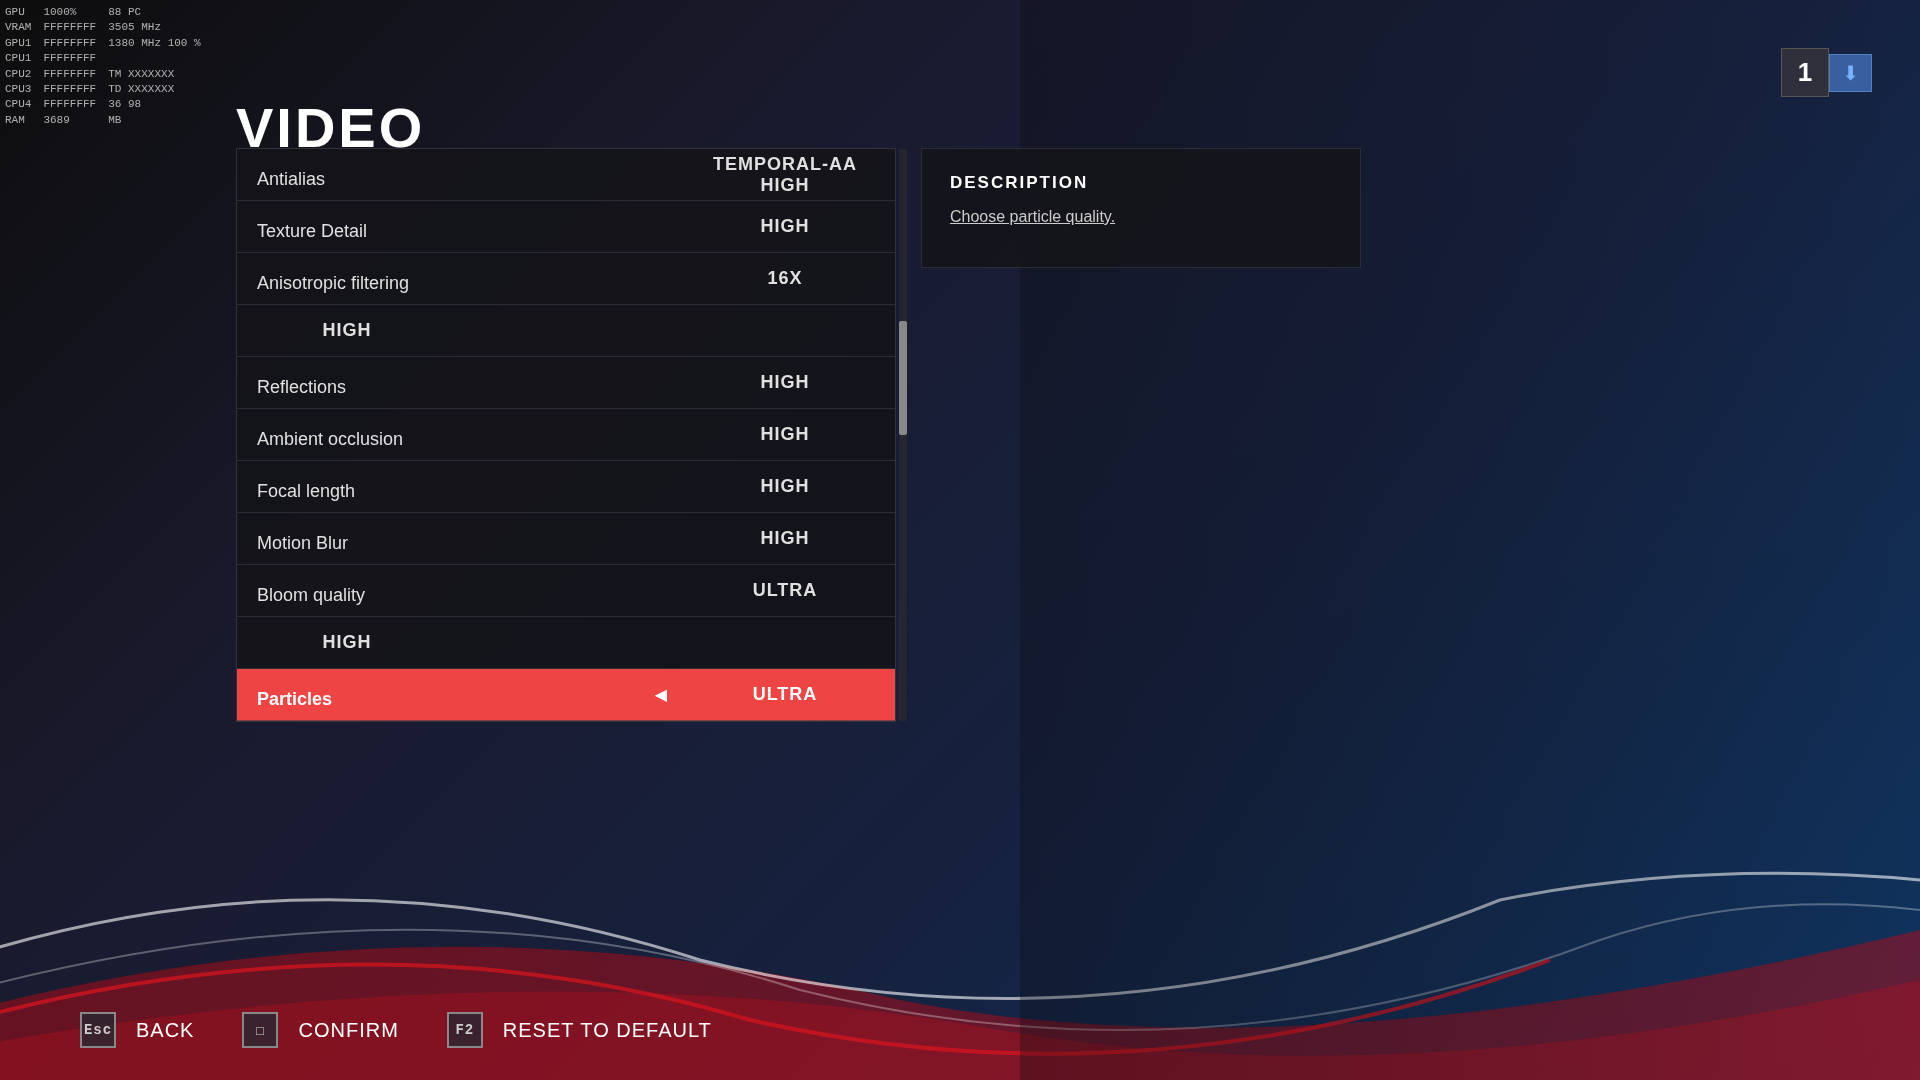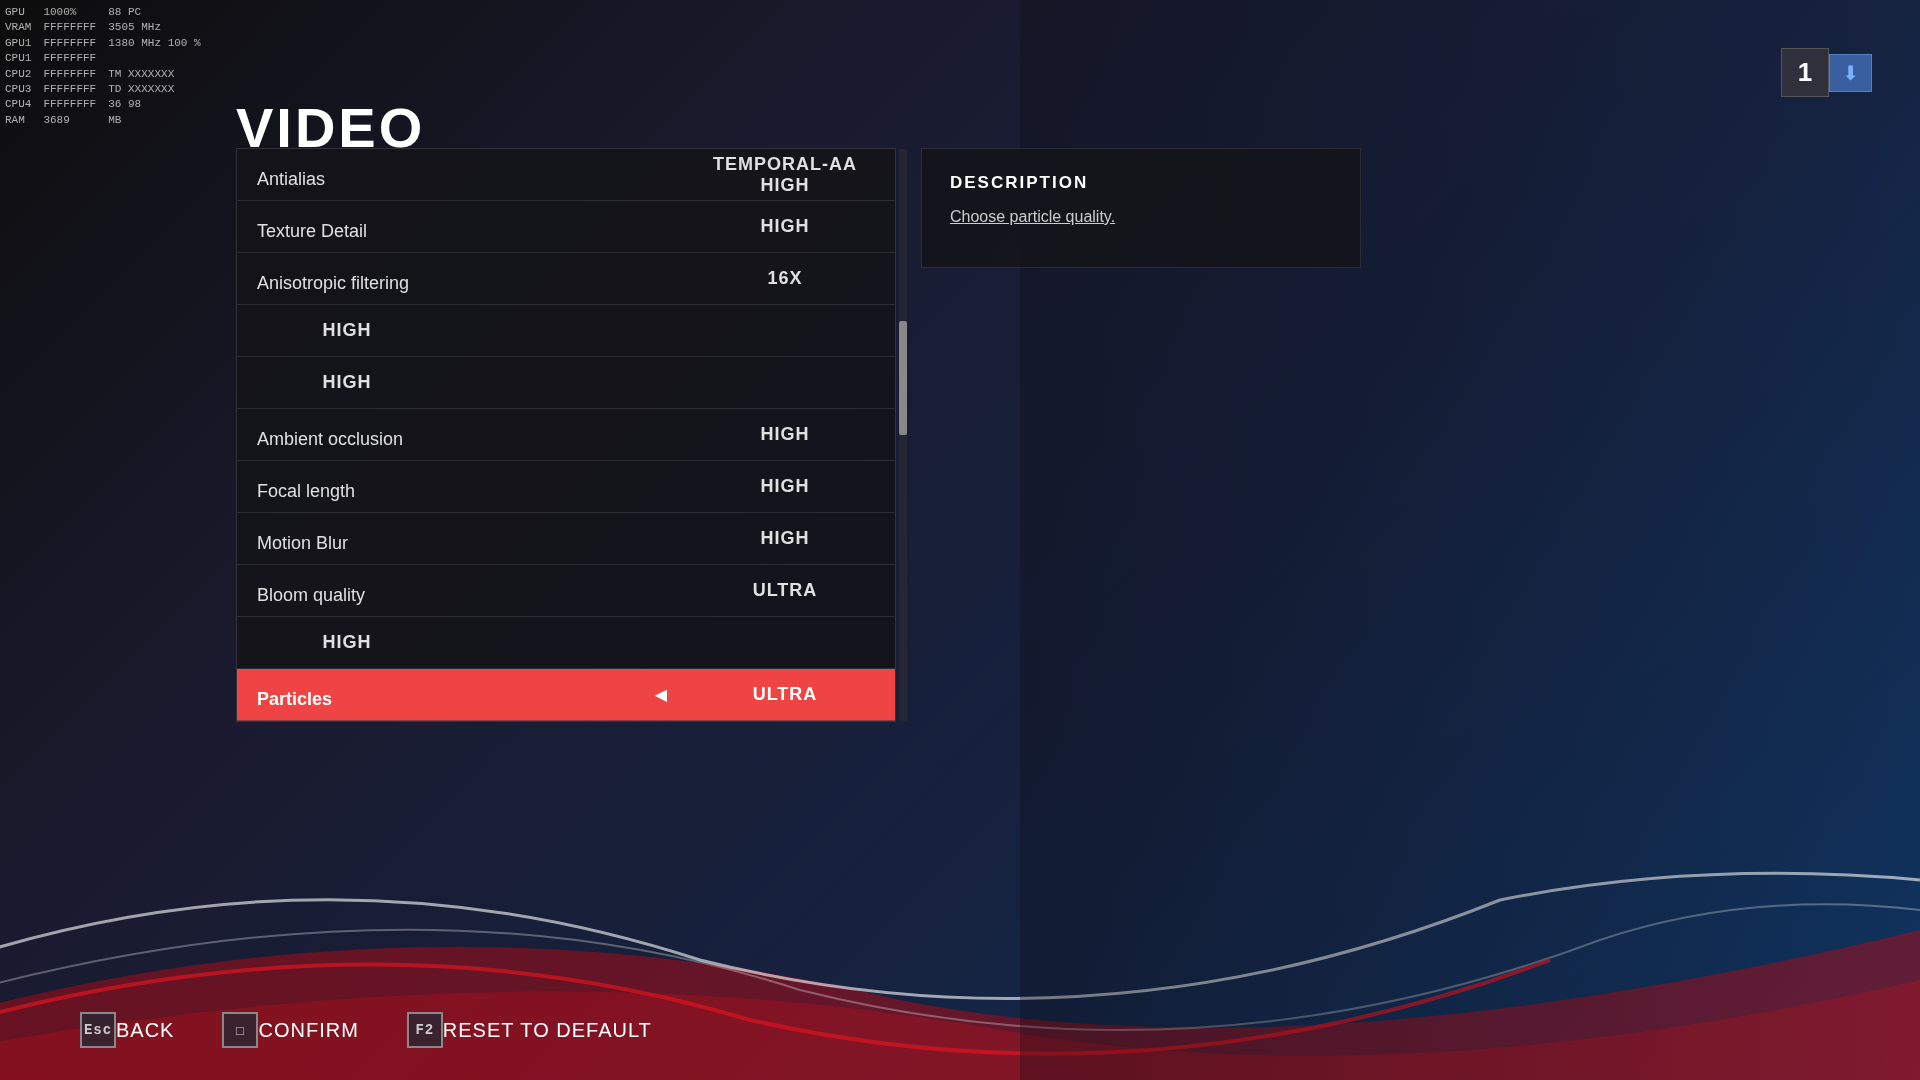--- a/index.html
+++ b/index.html
@@ -212,21 +212,21 @@
       display: flex;
       align-items: center;
       gap: 48px;
       padding: 0 80px;
       z-index: 10;
     }
 
     .nav-item {
       display: flex;
       align-items: center;
-      gap: 0;
+      gap: 20px;
       color: #ffffff;
       font-size: 20px;
       font-weight: 500;
       letter-spacing: 1px;
     }
 
     .nav-key {
       display: inline-flex;
       align-items: center;
       justify-content: center;
@@ -346,20 +346,21 @@
     <div class="settings-row">
       <span class="setting-label">Anisotropic filtering</span>
       <span class="setting-value">16X</span>
     </div>
 
     <div class="settings-row">
       <span class="setting-value">HIGH</span>
     </div>
 
     <div class="settings-row">
+      <span class="setting-label">Reflections</span>
       <span class="setting-value">HIGH</span>
     </div>
 
     <div class="settings-row">
       <span class="setting-label">Ambient occlusion</span>
       <span class="setting-value">HIGH</span>
     </div>
 
     <div class="settings-row">
       <span class="setting-label">Focal length</span>

